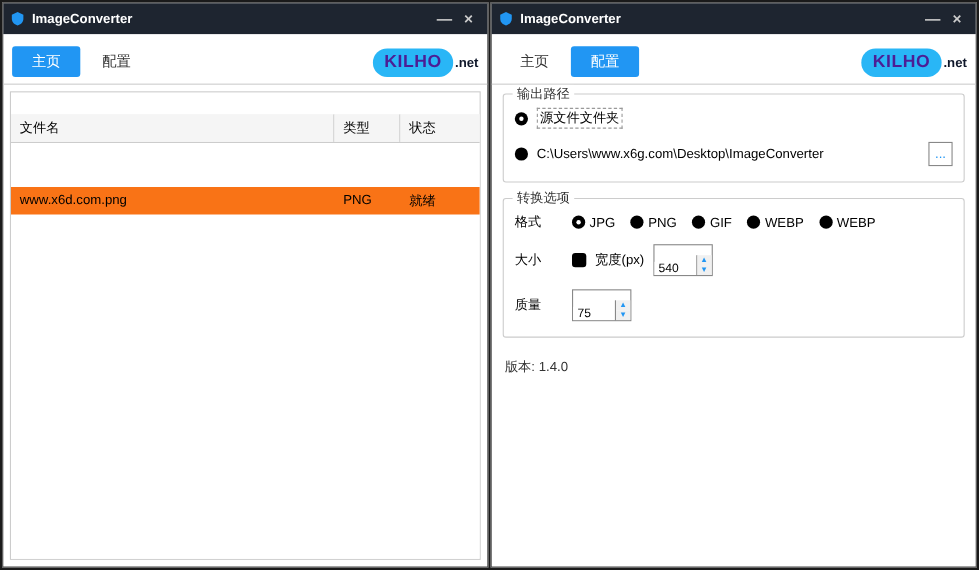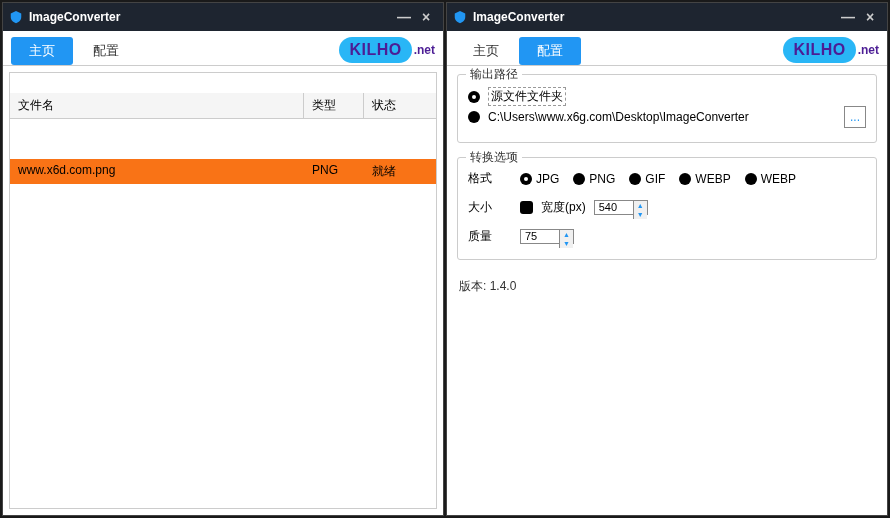--- a/index.html
+++ b/index.html
@@ -2,28 +2,28 @@
 <html><head>
   <meta charset="utf-8">
   <style>
     * { margin: 0; padding: 0; box-sizing: border-box; font-family: "Microsoft YaHei", sans-serif; }
     body { background: #1a1a1a; width: 890px; height: 518px; display: flex; gap: 2px; padding: 2px; }
     .window { flex: 1; background: #fff; display: flex; flex-direction: column; border: 1px solid #444; }
     .titlebar { background: #1e2530; height: 28px; display: flex; align-items: center; padding: 0 6px; color: #fff; font-size: 12px; font-weight: bold; }
     .titlebar-icon { width: 14px; height: 14px; margin-right: 6px; display: inline-flex; }
     .titlebar-spacer { flex: 1; }
     .titlebar-btn { width: 22px; height: 22px; display: flex; align-items: center; justify-content: center; color: #ccc; cursor: pointer; font-size: 14px; font-weight: bold; }
-    .toolbar { display: flex; align-items: flex-start; padding: 6px 8px; border-bottom: 1px solid #ccc; height: 35px; }
+    .toolbar { display: flex; align-items: flex-end; padding: 6px 8px; border-bottom: 1px solid #ccc; height: 46px; }
     .tab { font-size: 13px; padding: 5px 18px; margin-right: 2px; cursor: pointer; border-radius: 3px; }
     .tab.active { background: #2196f3; color: #fff; }
     .tab.inactive { color: #333; }
     .toolbar-spacer { flex: 1; }
     .logo { display: flex; align-items: center; }
     .logo-bubble { background: #29b6f6; color: #4c1d95; font-weight: bold; font-size: 16px; padding: 4px 10px; border-radius: 14px; letter-spacing: 0.5px; }
-    .logo-net { color: #4c1d95; font-size: 12px; font-weight: bold; margin-left: 2px; }
+    .logo-net { color: #0f172a; font-size: 12px; font-weight: bold; margin-left: 2px; }
     .content { flex: 1; padding: 0; display: flex; flex-direction: column; overflow: hidden; }
     
     .table-wrap { border: 1px solid #ccc; margin: 6px; flex: 1; display: flex; flex-direction: column; }
     .thead { display: flex; background: #f0f0f0; border-bottom: 1px solid #ccc; font-size: 12px; margin-top: 20px; }
     .th { padding: 4px 8px; border-right: 1px solid #ccc; background: #f5f5f5; }
     .th:last-child { border-right: none; }
     .th-name { flex: 1; }
     .th-type { width: 60px; }
     .th-state { width: 72px; }
     .tbody { flex: 1; background: #fff; }
@@ -31,34 +31,34 @@
     .td { padding: 4px 8px; }
     .td-name { flex: 1; }
     .td-type { width: 60px; }
     .td-state { width: 72px; }
     .footer-left { padding: 8px; display: flex; justify-content: flex-end; }
     .convert-btn { border: 1px solid #888; background: #fff; padding: 8px 20px; font-size: 13px; cursor: pointer; }
     
     .config-content { padding: 8px 10px; flex: 1; overflow: auto; font-size: 12px; }
     .fieldset { border: 1px solid #ccc; border-radius: 3px; padding: 12px 10px 14px 10px; margin-bottom: 14px; position: relative; }
     .legend { position: absolute; top: -9px; left: 8px; background: #fff; padding: 0 4px; font-size: 12px; color: #333; }
-    .radio-row { display: flex; align-items: center; margin-bottom: 0; gap: 8px; }
+    .radio-row { display: flex; align-items: center; margin-bottom: 12px; gap: 8px; }
     .radio-row:last-child { margin-bottom: 0; }
     .radio-dot { width: 12px; height: 12px; border-radius: 50%; background: #000; display: inline-flex; align-items: center; justify-content: center; flex-shrink: 0; }
     .radio-dot.selected::after { content: ""; width: 4px; height: 4px; background: #fff; border-radius: 50%; }
     .radio-label { font-size: 12px; }
     .radio-label.boxed { border: 1px dashed #999; padding: 0 2px; }
     .browse-btn { margin-left: auto; width: 22px; height: 22px; border: 1px solid #888; background: #fff; display: flex; align-items: center; justify-content: center; color: #2196f3; font-size: 12px; cursor: pointer; }
     .opt-row { display: flex; align-items: center; margin-bottom: 12px; gap: 8px; }
     .opt-row:last-child { margin-bottom: 0; }
     .opt-label { width: 44px; font-size: 12px; }
     .fmt-opts { display: flex; gap: 14px; align-items: flex-end; }
     .fmt-item { display: flex; align-items: center; gap: 4px; font-size: 12px; cursor: pointer; }
     .checkbox { width: 13px; height: 13px; border-radius: 3px; background: #000; flex-shrink: 0; }
-    .spinner { display: inline-flex; align-items: flex-start; border: 1px solid #888; height: 15px; }
+    .spinner { display: inline-flex; align-items: flex-end; border: 1px solid #888; height: 29px; }
     .spinner input { border: none; width: 38px; padding: 0 4px; font-size: 11px; outline: none; }
     .spinner .arrows { display: flex; flex-direction: column; width: 14px; border-left: 1px solid #888; }
     .spinner .arrows span { flex: 1; font-size: 7px; text-align: center; line-height: 9px; cursor: pointer; background: #f0f0f0; color: #2196f3; }
     .version-row { font-size: 12px; color: #333; padding: 4px 2px 12px 2px; }
   </style>
 </head>
 <body>
 
 <div class="window">
   <div class="titlebar">

